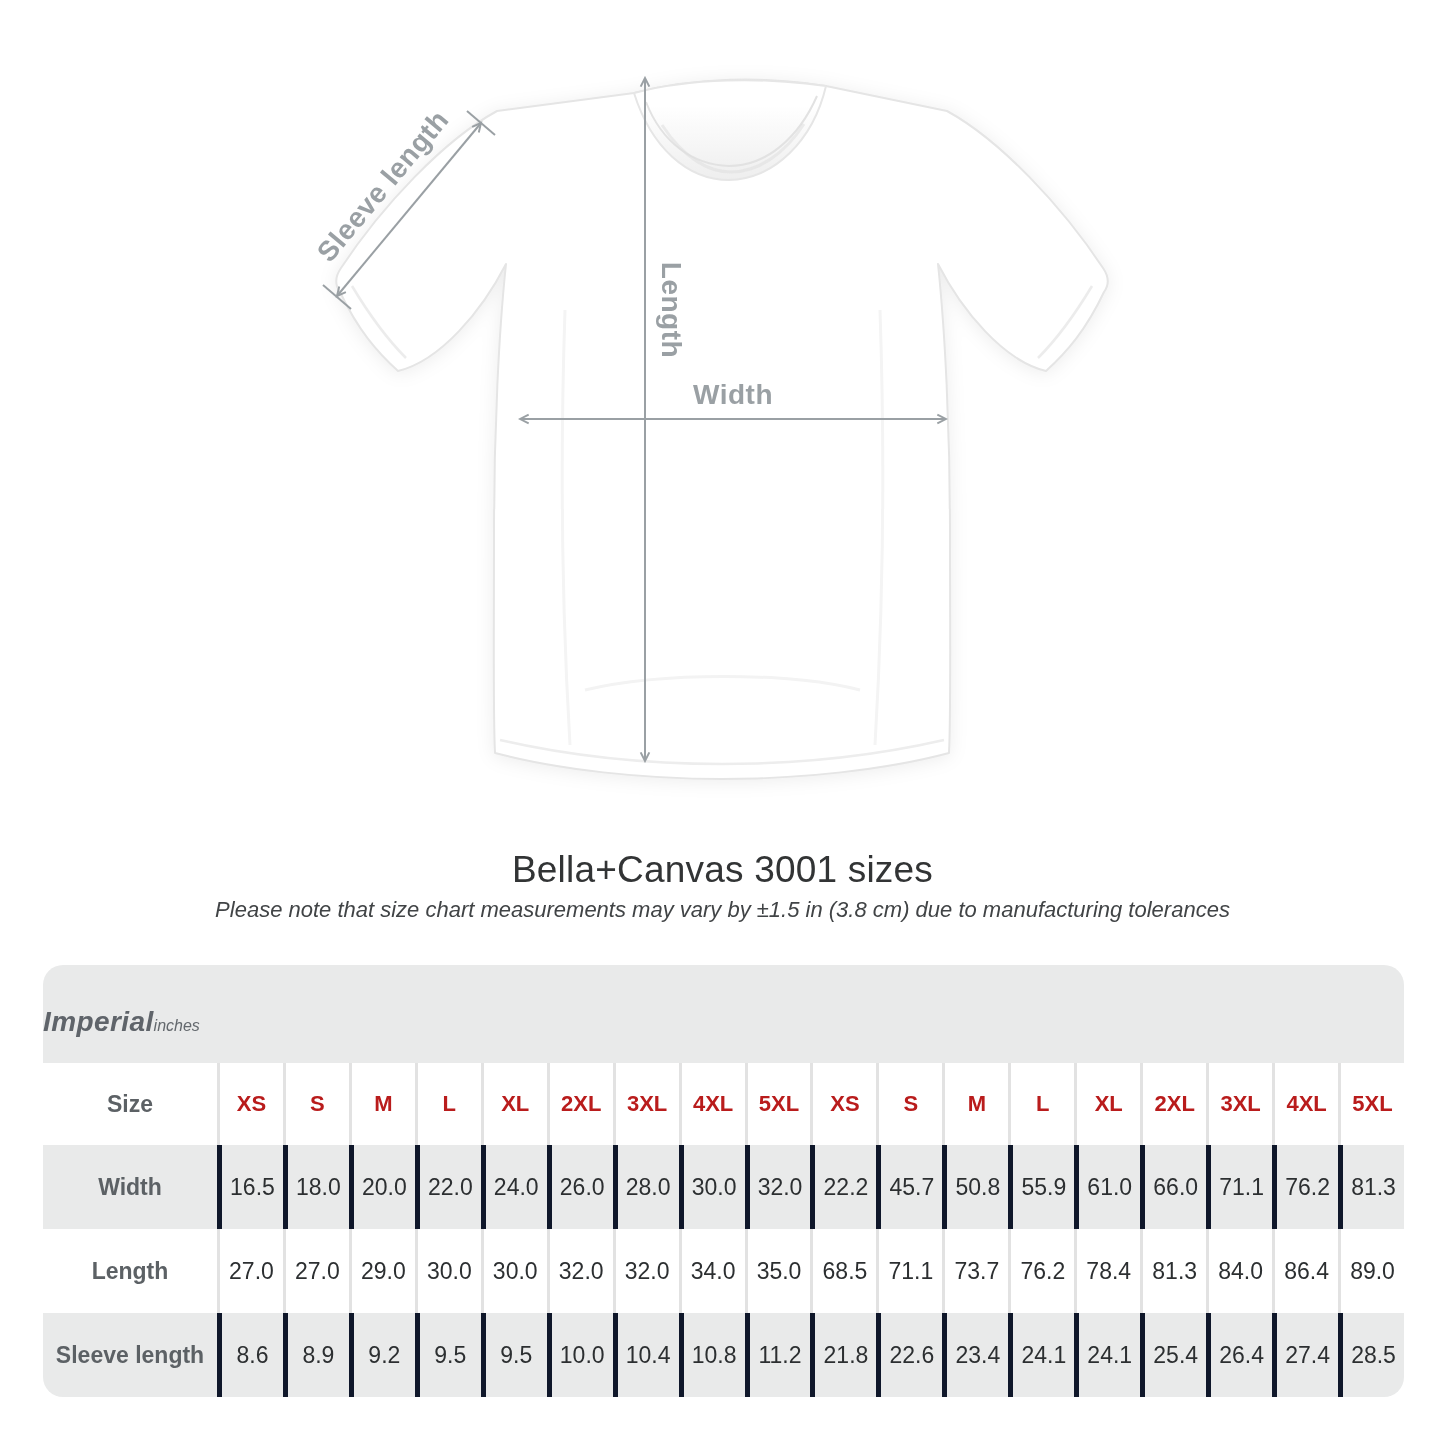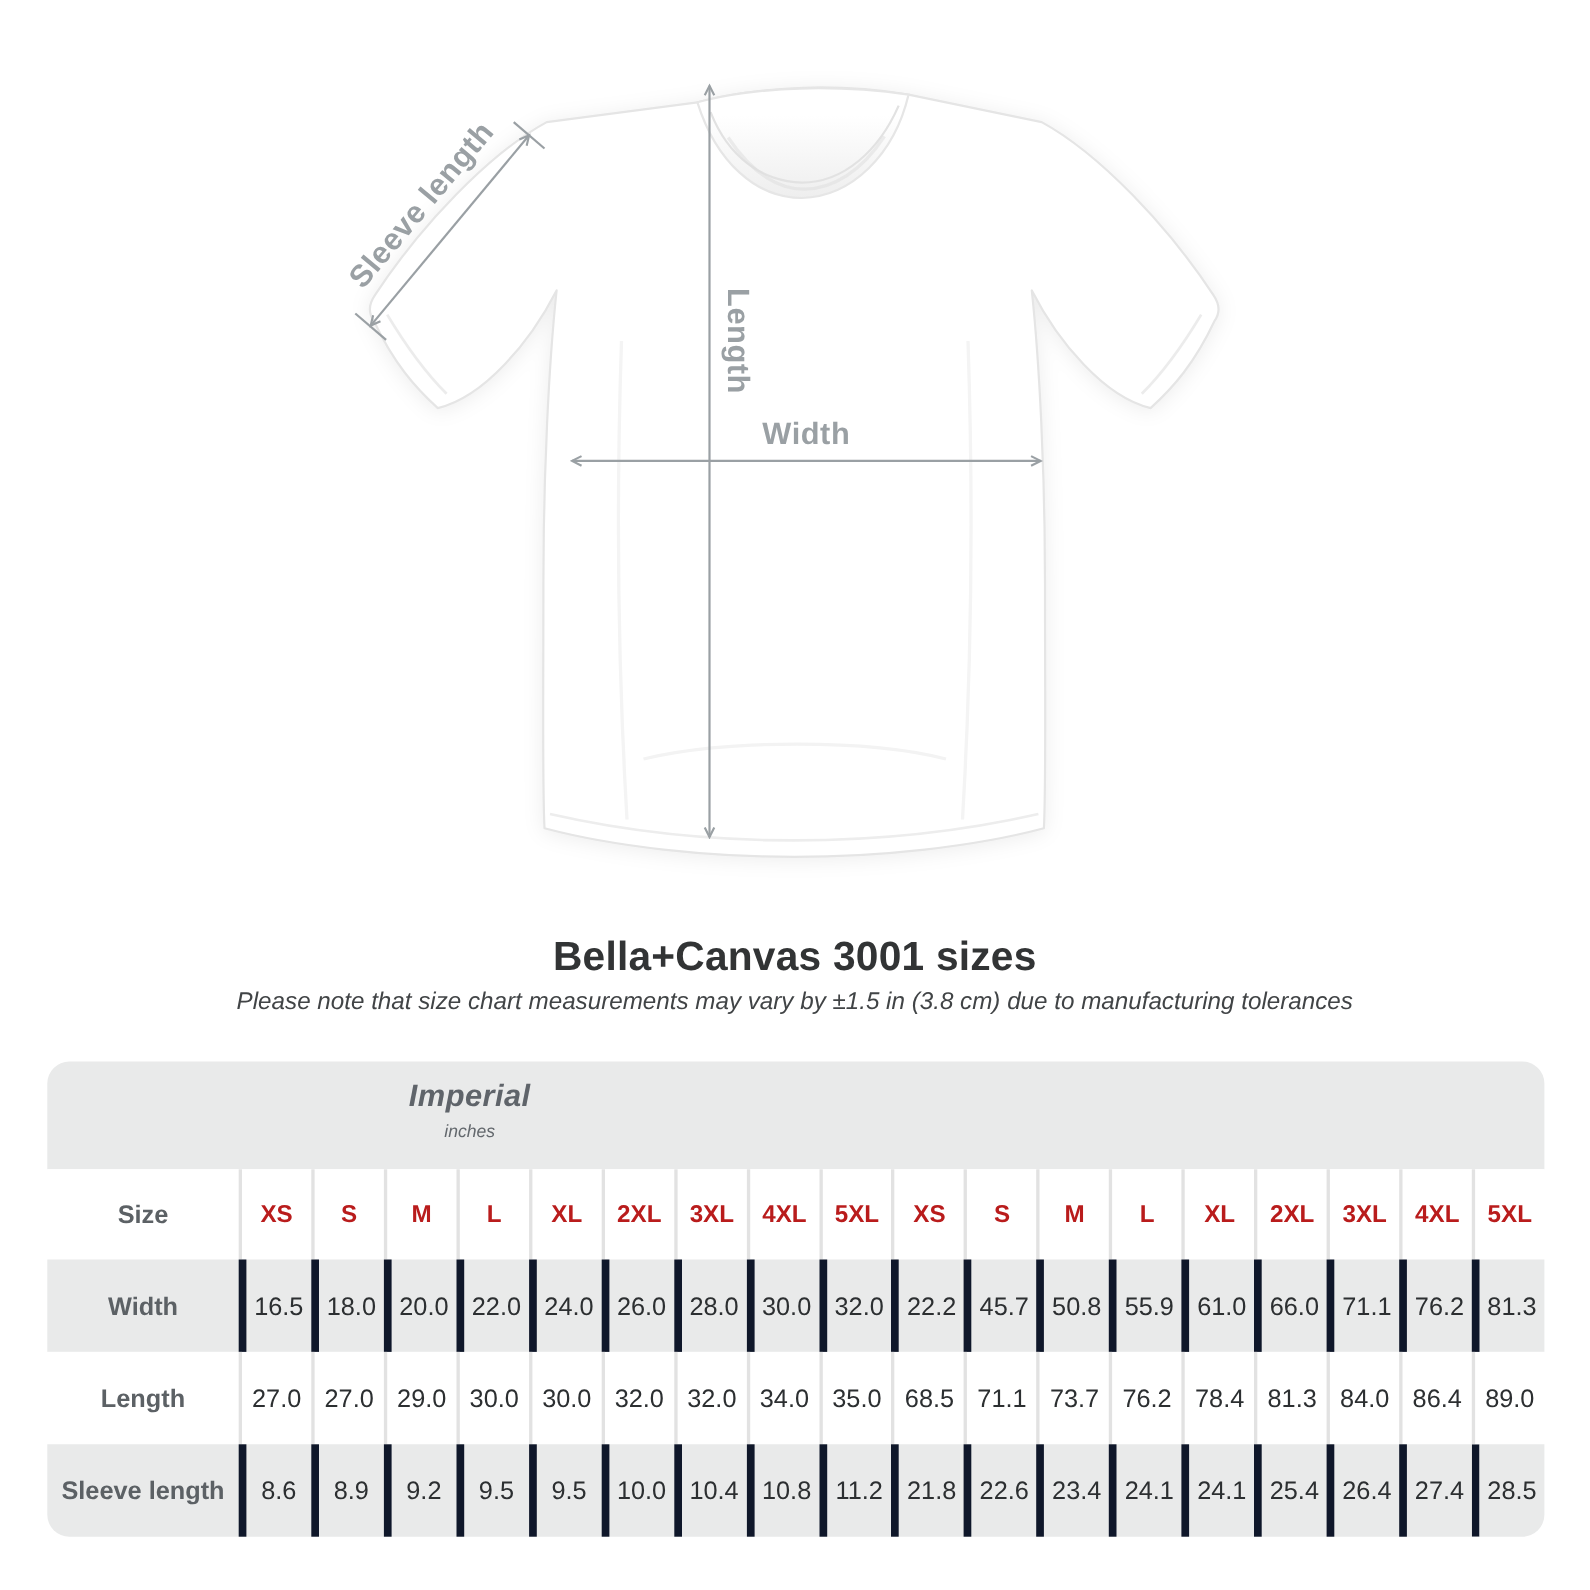--- a/index.html
+++ b/index.html
@@ -8,49 +8,49 @@
     font-family:"Liberation Sans","DejaVu Sans",sans-serif;
   }
   
   #diagram{position:absolute;top:0;left:0;width:1445px;height:830px;}
   #diagram svg{display:block;}
   .shirt{filter:drop-shadow(0 2px 9px rgba(0,0,0,0.07));}
   .annot-text{font-weight:bold;letter-spacing:0.5px;}
   
   .page-title{
     position:absolute;top:849px;left:0;width:1445px;text-align:center;
-    font-size:37px;font-weight:bold;color:#323435;letter-spacing:0.2px;
+    font-size:37px;font-weight:normal;color:#323435;letter-spacing:0.2px;
   }
   .page-subtitle{
     position:absolute;top:897px;left:0;width:1445px;text-align:center;
     font-size:22px;font-style:italic;color:#414446;
   }
   
   .size-table{
     position:absolute;top:965px;left:43px;width:1361px;
     border-radius:20px;
   }
   .unit-band{
     display:grid;grid-template-columns:768px 1fr;height:98px;
     background:#e9eaea;border-radius:20px 20px 0 0;
   }
-  .unit-group{display:flex;flex-direction:column;align-items:center;padding-top:15px;}
+  .unit-group{display:flex;flex-direction:row;align-items:center;padding-top:15px;}
   .unit-name{font-size:28px;font-weight:bold;font-style:italic;color:#5f646a;letter-spacing:0.4px;}
   .unit-sub{font-size:16px;font-style:italic;color:#63686d;margin-top:9px;}
   .trow{display:grid;grid-template-columns:174px repeat(18,1fr);}
   .trow.header-row{height:82px;background:#ffffff;}
   .trow.data-row{height:84px;}
   .trow.row-gray{background:#e9eaea;}
   .trow.row-white{background:#ffffff;}
   .cell{display:flex;align-items:center;justify-content:center;}
   .label-cell{font-size:23px;font-weight:bold;color:#5c6165;}
   .size-cell{font-size:22px;font-weight:bold;color:#b91c1c;}
   .value-cell{font-size:23px;color:#2c2f31;}
   .row-white .data-cell{border-left:3px solid #e2e2e2;}
-  .row-gray  .data-cell{border-left:7px solid #0f172a;}
+  .row-gray  .data-cell{border-left:5px solid #0f172a;}
   .trow:last-child{border-radius:0 0 20px 20px;}
   .trow:last-child .cell:first-child{border-bottom-left-radius:20px;}
   .trow:last-child .cell:last-child{border-bottom-right-radius:20px;}
 </style>
 </head>
 <body>
 
 <div class="canvas">
 
   <div id="diagram">

